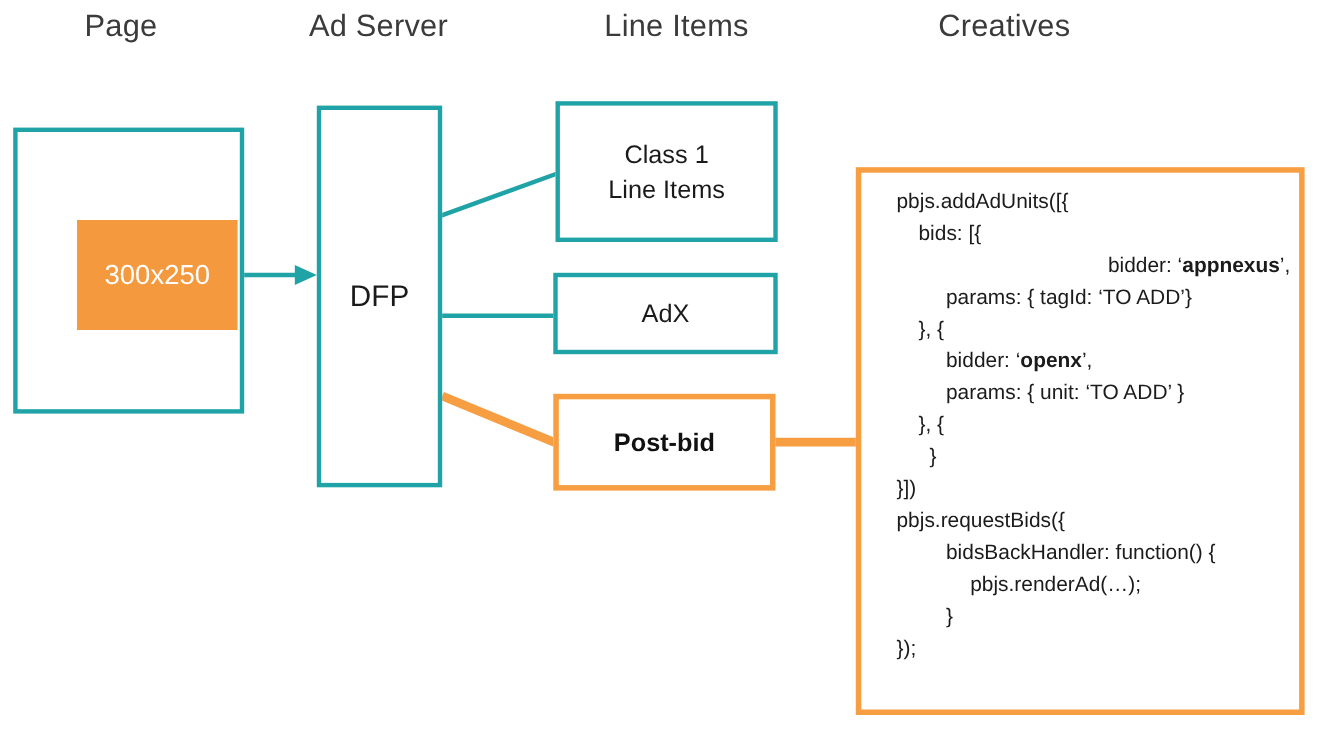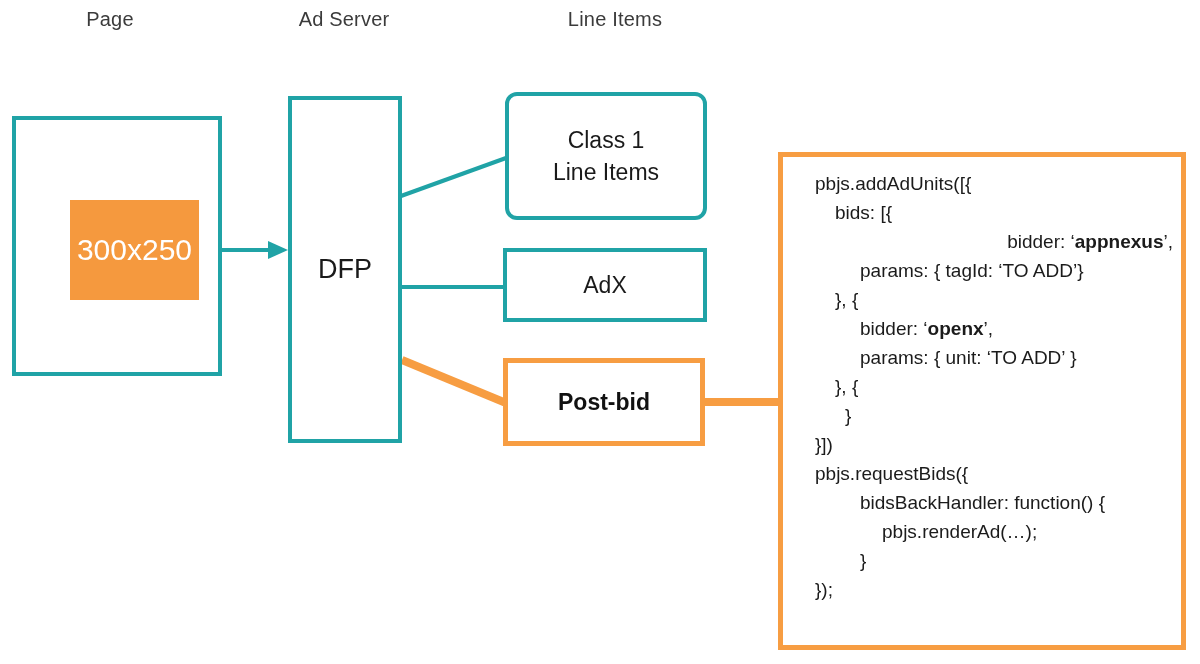--- a/index.html
+++ b/index.html
@@ -12,50 +12,50 @@
   * { box-sizing: border-box; }
   html, body { margin: 0; padding: 0; background: #ffffff; }
   body {
     width: 1200px; height: 664px; position: relative; overflow: hidden;
     font-family: "Liberation Sans", "DejaVu Sans", sans-serif;
   }
   .canvas { position: absolute; inset: 0; width: 1200px; height: 664px; }
 
   .col-header {
     position: absolute; top: 8px; width: 220px; text-align: center;
-    font-size: 20px; color: var(--heading); letter-spacing: 0.2px;
+    font-size: 28px; color: var(--heading); letter-spacing: 0.2px;
   }
   #hdr-page      { left: 0px; }
   #hdr-adserver  { left: 234px; }
   #hdr-lineitems { left: 505px; }
   #hdr-creatives { left: 803px; }
 
   .box { position: absolute; background: #fff; }
   .teal-box { border: 4px solid var(--teal); }
   .orange-box { border: 5px solid var(--orange-line); }
 
   #page-box { left: 12px; top: 116px; width: 210px; height: 260px; }
 
   #ad-slot {
-    left: 70px; top: 200px; width: 129px; height: 100px;
+    left: 70px; top: 200px; width: 146px; height: 100px;
     background: var(--orange-fill); border: none;
     display: flex; align-items: center; justify-content: center;
-    color: #ffffff; font-size: 30px;
+    color: #ffffff; font-size: 25px;
   }
 
   #dfp-box {
     left: 288px; top: 96px; width: 114px; height: 347px;
     display: flex; align-items: center; justify-content: center;
     font-size: 27px; color: #1a1a1a;
   }
 
   #class1-box {
     left: 505px; top: 92px; width: 202px; height: 128px;
     display: flex; align-items: center; justify-content: center; text-align: center;
-    font-size: 23px; line-height: 32px; color: #1a1a1a; border-radius: 12px;
+    font-size: 23px; line-height: 32px; color: #1a1a1a;
   }
 
   #adx-box {
     left: 503px; top: 248px; width: 204px; height: 74px;
     display: flex; align-items: center; justify-content: center;
     font-size: 23px; color: #1a1a1a;
   }
 
   #postbid-box {
     left: 503px; top: 358px; width: 202px; height: 88px;
@@ -79,20 +79,21 @@
   .teal-fill { fill: var(--teal); }
 </style>
 </head>
 <body>
 
 <div class="canvas">
 
   <div class="col-header" id="hdr-page">Page</div>
   <div class="col-header" id="hdr-adserver">Ad Server</div>
   <div class="col-header" id="hdr-lineitems">Line Items</div>
+  <div class="col-header" id="hdr-creatives">Creatives</div>
 
   <svg class="connector-layer" width="1200" height="664" viewBox="0 0 1200 664">
 
     <g>
       <line class="teal-stroke" x1="199" y1="250" x2="274" y2="250" stroke-width="4"></line>
       <polygon class="teal-fill" points="288,250 268,241 268,259"></polygon>
     </g>
 
     <line class="teal-stroke" x1="401" y1="196" x2="506" y2="158" stroke-width="4"></line>
 

